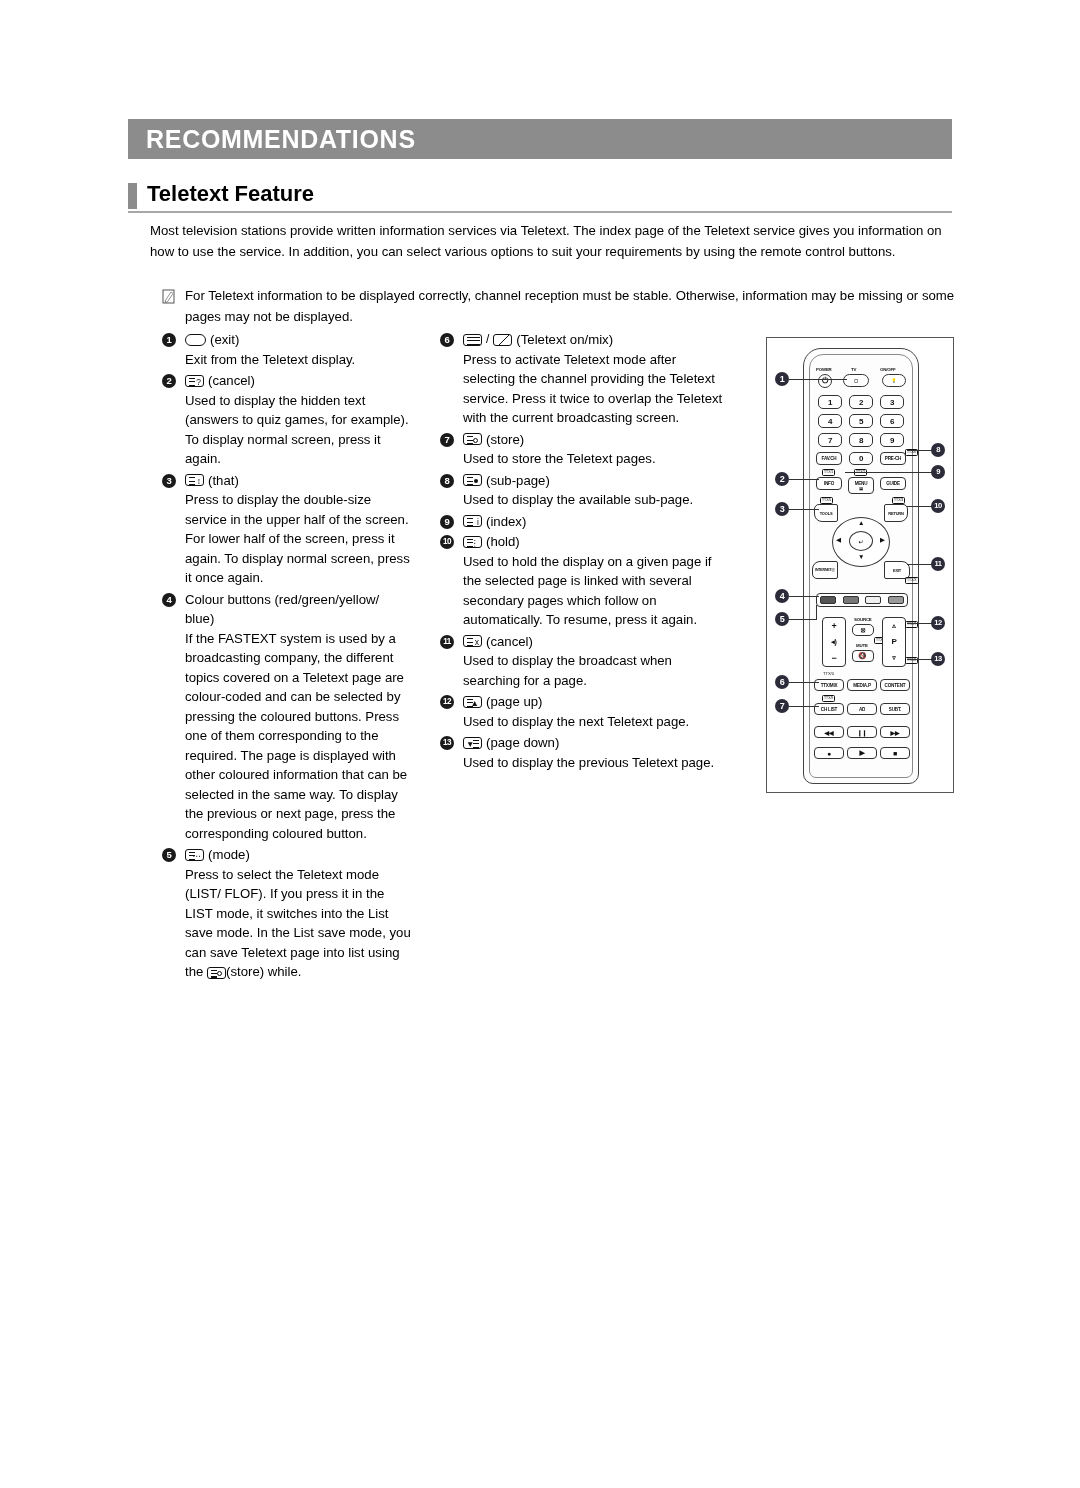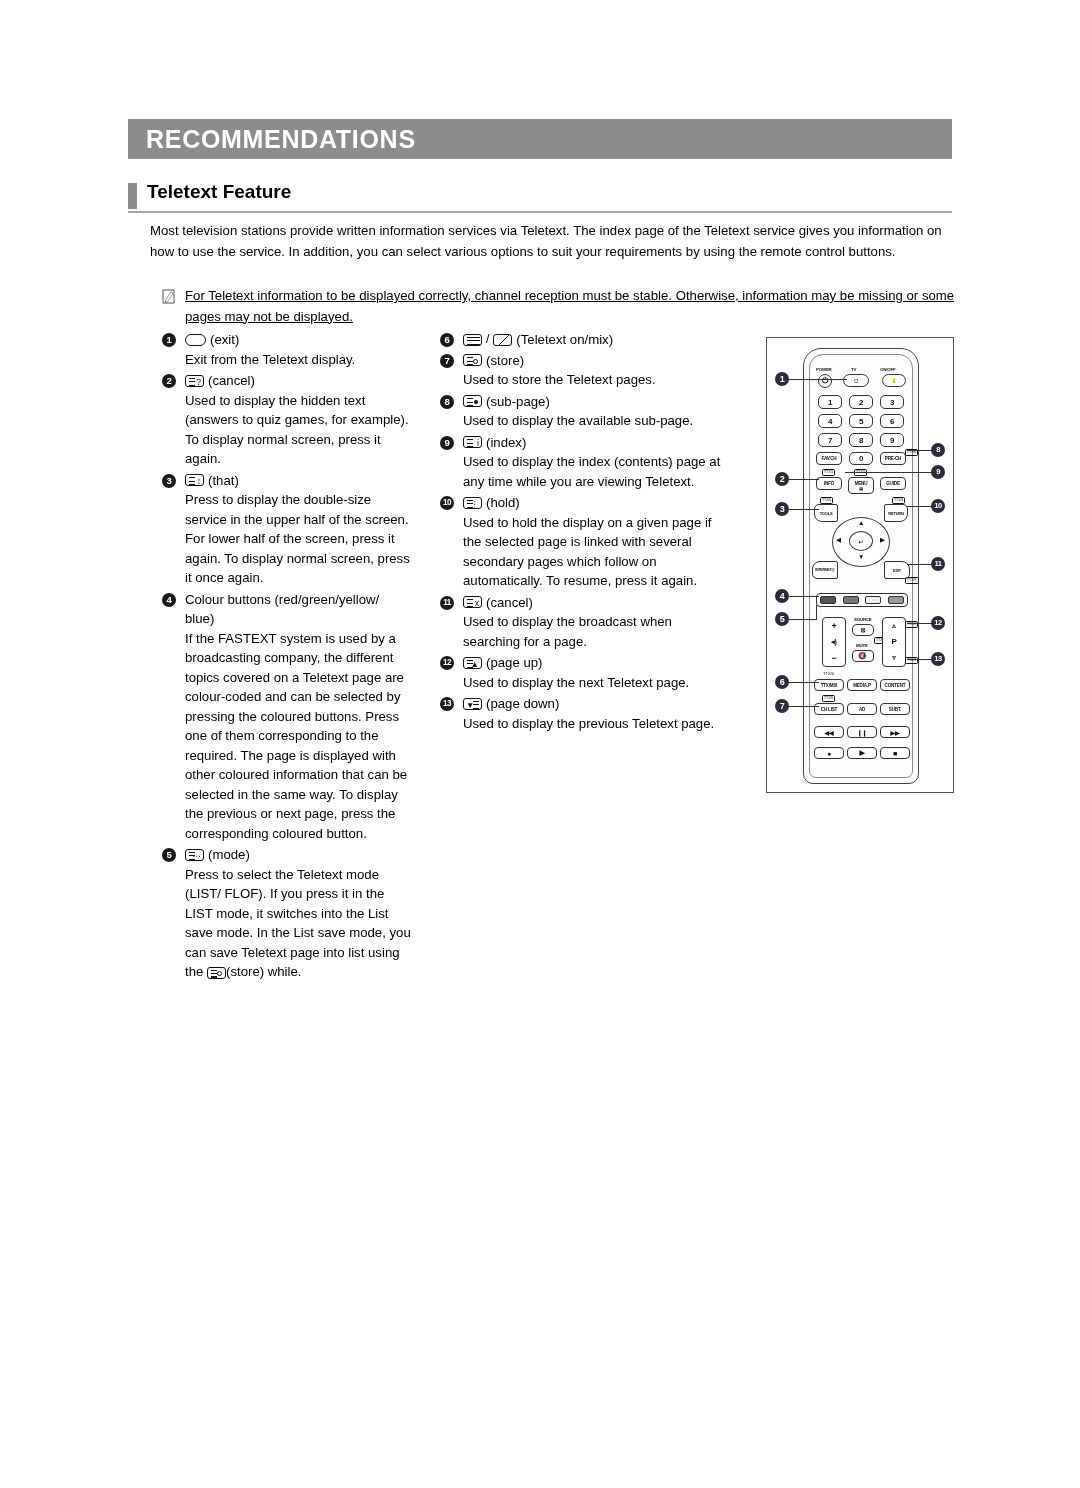--- a/index.html
+++ b/index.html
@@ -33,21 +33,21 @@
     position: absolute; left: 128px; top: 181px;
     width: 824px; height: 32px;
   }
   .sec-mark {
     position: absolute; left: 0; top: 2px;
     width: 9px; height: 26px;
     background: #8c8c8c;
   }
   .sec-title {
     position: absolute; left: 19px; top: 0px;
-    font-size: 19px; font-weight: bold;
+    font-size: 22px; font-weight: bold;
     white-space: nowrap;
   }
   .sec-rule {
     position: absolute; left: 0px; top: 30px;
     width: 824px; height: 2px;
     background: #a8a8a8;
   }
 
   
   .intro {
@@ -67,21 +67,21 @@
     line-height: 20.5px;
   }
   .note-top { left: 162px; top: 286px; width: 795px; }
   .note-bottom { left: 182px; top: 1088px; width: 700px; }
   .note-icon {
     flex: 0 0 auto;
     width: 13px; height: 15px;
     margin-right: 10px;
     margin-top: 3px;
   }
-  .note-text { flex: 1 1 auto; text-decoration: underline; }
+  .note-text { flex: 1 1 auto; }
 
   
   .col { position: absolute; }
   .col-left  { left: 162px; top: 330px; width: 250px; }
   .col-mid   { left: 440px; top: 330px; width: 290px; }
 
   .item { margin-bottom: 1px; }
   .item-head {
     display: flex;
     align-items: flex-start;
@@ -400,20 +400,21 @@
                 <i></i>
                 <i></i>
                 <i></i>
               </span>
           </span>
           <span class="slash">/</span>
           <span class="glyph mix"></span>
           <span class="txt">(Teletext on/mix)</span>
         </span>
       </div>
+      <div class="item-body">Press to activate Teletext mode after selecting the channel providing the Teletext service. Press it twice to overlap the Teletext with the current broadcasting screen.</div>
     </div>
 
     <div class="item">
       <div class="item-head">
         <span class="bullet">7</span>
         <span class="head-label">
           <span class="glyph">
             <span class="lines">
                 <i></i>
                 <i></i>
@@ -453,21 +454,20 @@
             <span class="lines">
                 <i></i>
                 <i></i>
                 <i></i>
               </span>
               <span class="sym">i</span>
           </span>
           <span class="txt">(index)</span>
         </span>
       </div>
-      <div class="item-body">Used to display the index (contents) page at any time while you are viewing Teletext.</div>
     </div>
 
     <div class="item">
       <div class="item-head">
         <span class="bullet wide">10</span>
         <span class="head-label">
           <span class="glyph">
             <span class="lines">
                 <i></i>
                 <i></i>

